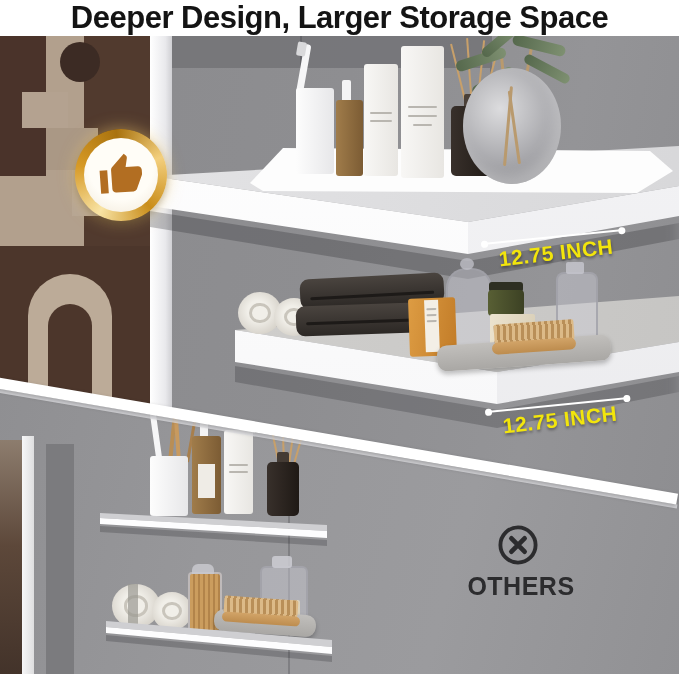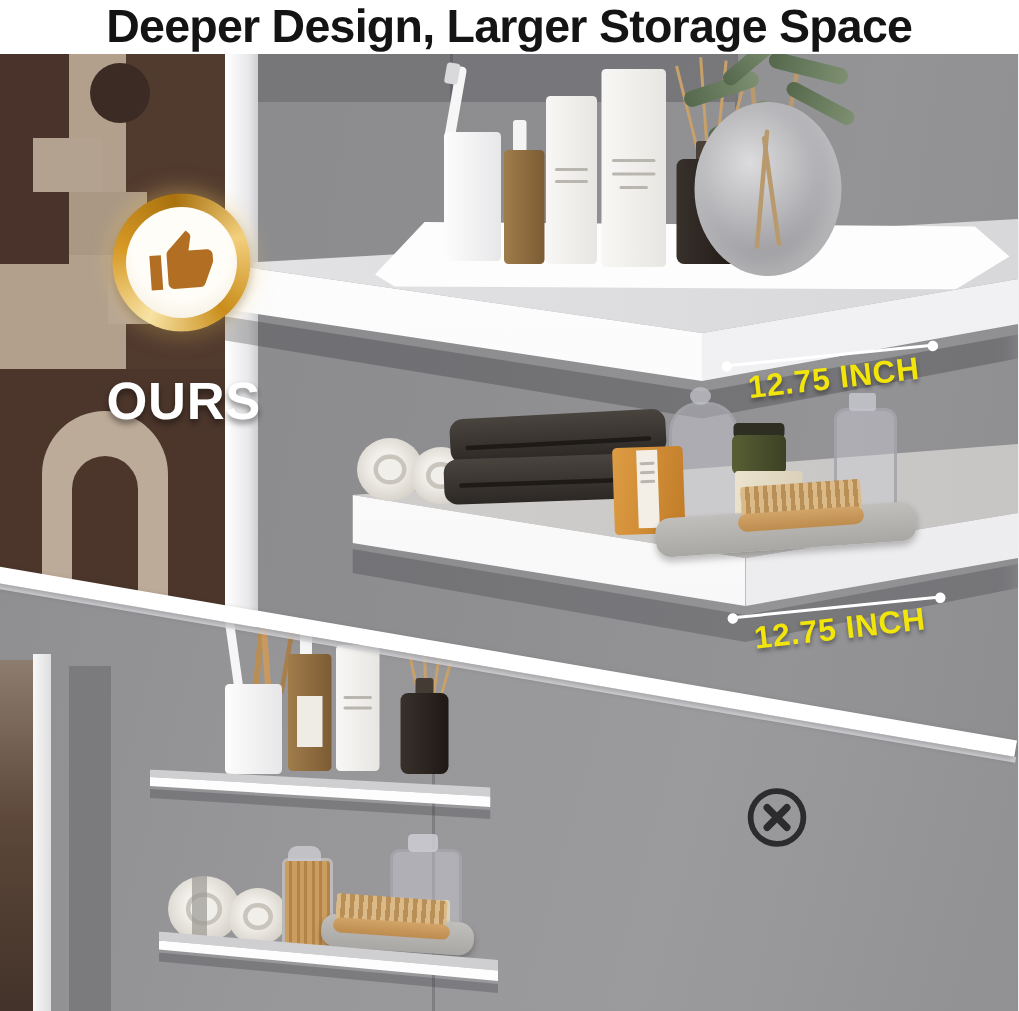--- a/index.html
+++ b/index.html
@@ -207,21 +207,20 @@
     <div class="item brush-bristles" style="left:494px;top:286px;width:80px;height:20px;transform:rotate(-4deg);"></div>
     <div class="item brush-handle" style="left:492px;top:304px;width:84px;height:12px;transform:rotate(-4deg);"></div>
 
     <div class="abs badge">
       <div class="badge-inner">
         <svg width="46" height="46" viewBox="0 0 24 24" style="transform:rotate(-4deg);">
           <path fill="#b26e22" d="M1 21h4V9H1v12zM23 10c0-1.1-.9-2-2-2h-6.31l.95-4.57.03-.32c0-.41-.17-.79-.44-1.06L14.17 1 7.59 7.59C7.22 7.95 7 8.45 7 9v10c0 1.1.9 2 2 2h9c.83 0 1.54-.5 1.84-1.22l3.02-7.05c.09-.23.14-.47.14-.73v-2z"></path>
         </svg>
       </div>
     </div>
-    <div class="abs ours-label">OURS</div>
   </div>
 
   <div class="measure" style="left:483px;top:243px;width:141px;transform:rotate(-5.7deg);"></div>
   <div class="mtext" style="left:486px;top:241px;transform:rotate(-6.5deg);">12.75 INCH</div>
   <div class="measure" style="left:487px;top:411px;width:142px;transform:rotate(-5.7deg);"></div>
   <div class="mtext" style="left:490px;top:408px;transform:rotate(-6.5deg);">12.75 INCH</div>
 
   <div class="photo-bottom">
     <div class="abs b-art"></div>
     <div class="abs b-frame"></div>
@@ -267,20 +266,21 @@
     <div class="poly n-front" style="clip-path:polygon(106px 591px,332px 611px,332px 618px,106px 597px);box-shadow:0 2px 3px rgba(0,0,0,.3);"></div>
     <div class="poly" style="background:rgba(40,40,44,.25);filter:blur(4px);clip-path:polygon(106px 599px,332px 620px,332px 626px,106px 605px);"></div>
   </div>
 
   <div class="abs x-wrap">
     <svg width="44" height="44" viewBox="0 0 24 24">
       <circle cx="12" cy="12" r="9.6" fill="none" stroke="#2c2c2e" stroke-width="2.1"></circle>
       <path d="M8.4 8.4 L15.6 15.6 M15.6 8.4 L8.4 15.6" stroke="#2c2c2e" stroke-width="2.6" stroke-linecap="round" fill="none"></path>
     </svg>
   </div>
+  <div class="abs others-label">OTHERS</div>
 
   <div class="divider"></div>
   <div class="led-strip"></div>
 
   <div class="title-bar">
     <h1>Deeper Design, Larger Storage Space</h1>
   </div>
 
 </div>
 

